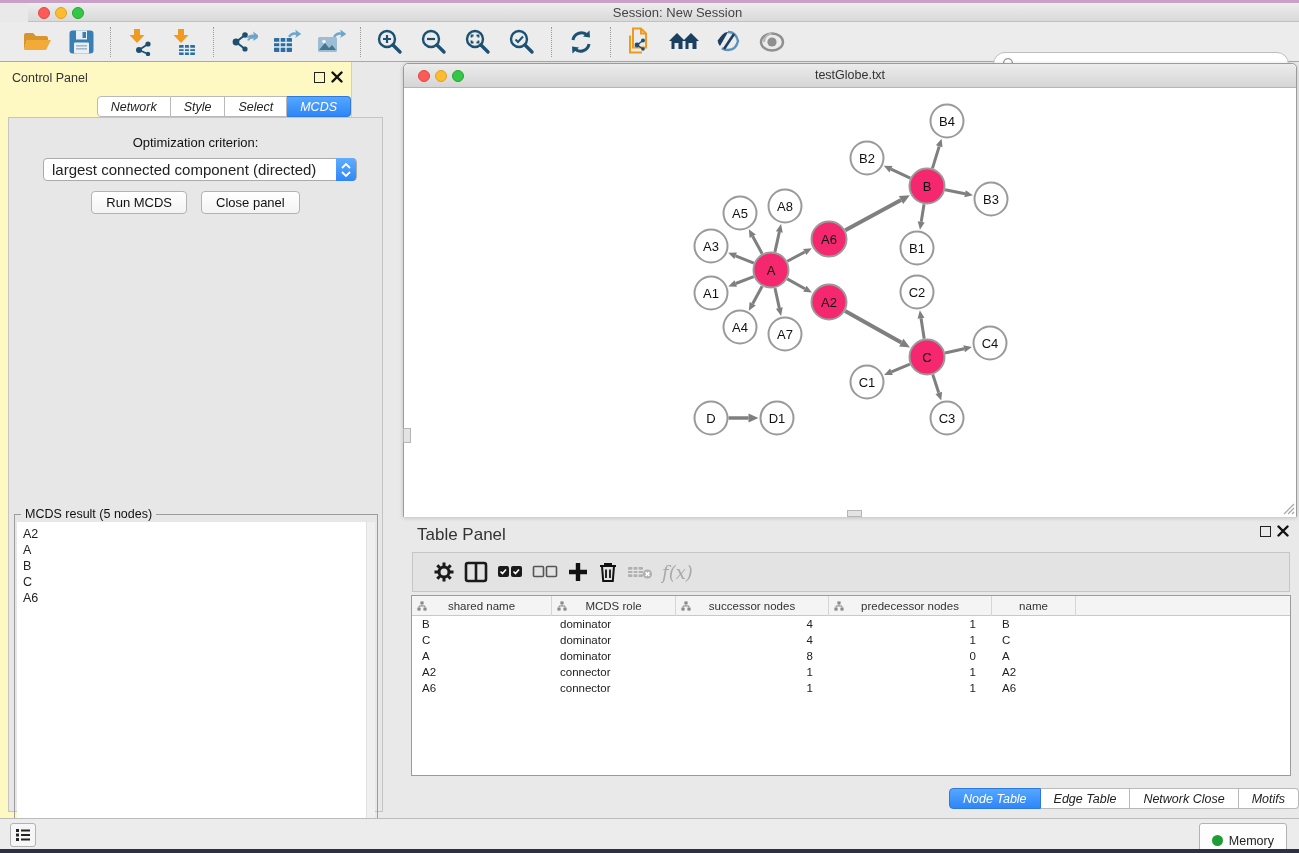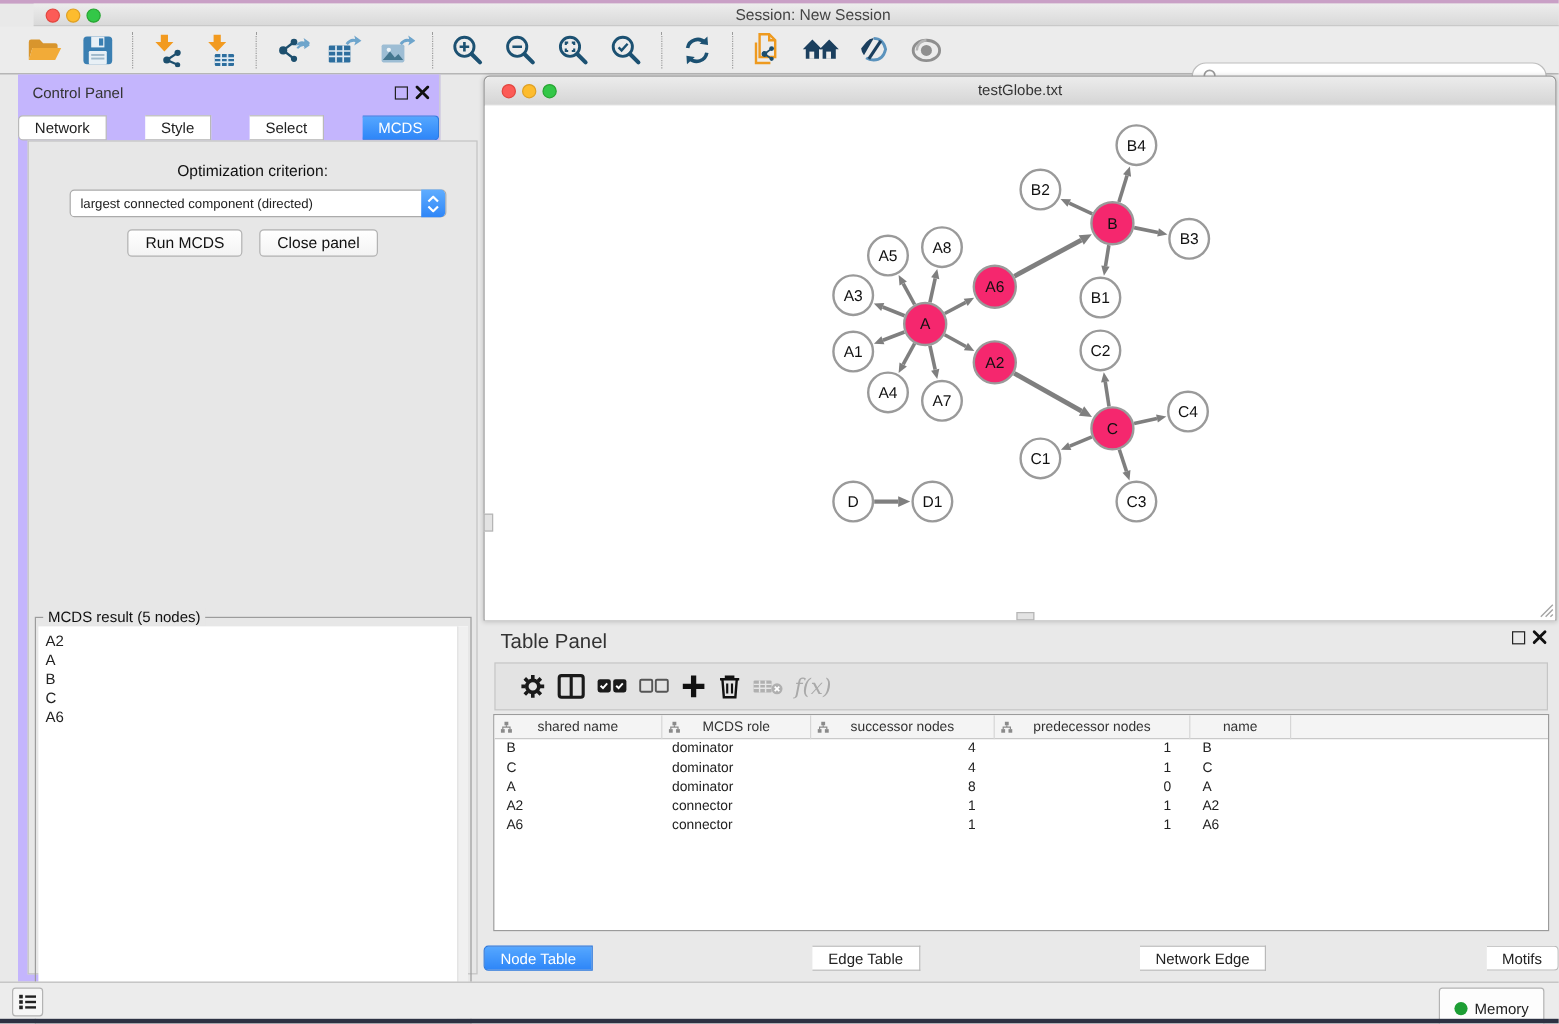--- a/index.html
+++ b/index.html
@@ -17,35 +17,35 @@
   .tl.green { left:44px; background:#33c748; border:1px solid #27a532; }
 
   .toolbar { left:0; top:22px; width:1299px; height:40px; background:#ececec; border-bottom:1px solid #a9a9a9; display:flex; align-items:center; padding-left:8px; }
   .tb-group { display:flex; align-items:center; gap:10px; padding:0 12px; }
   .tb-sep { width:1px; height:30px; border-left:1px dotted #9b9b9b; }
   .tb-btn { width:34px; height:32px; display:flex; align-items:center; justify-content:center; }
   .search-wrap { position:absolute; right:10px; top:30px; width:296px; height:24px; background:#fff; border:1px solid #bdbdbd; border-radius:12px; display:flex; align-items:center; padding-left:8px; }
   .search-wrap input { border:none; outline:none; flex:1; font-size:12px; background:transparent; margin-left:4px; }
 
   
-  .control-panel { left:0; top:62px; width:352px; height:756px; background:#c4b5fd; border-right:1px solid #cfcfcf;margin-left:15px; }
+  .control-panel { left:0; top:62px; width:352px; height:756px; background:#fef9c3; border-right:1px solid #cfcfcf; }
   .cp-header { position:absolute; left:0; top:0; width:100%; height:28px; }
   .cp-title { position:absolute; left:12px; top:9px; font-size:12.5px; color:#333; }
   .panel-float { position:absolute; width:11px; height:11px; border:1.5px solid #222; top:10px; }
   .panel-close { position:absolute; top:9px; width:12px; height:12px; }
   .cp-header .panel-float { right:26px; } .cp-header .panel-close { right:8px; }
-  .tabrow { position:absolute; left:0; width:100%; display:flex; justify-content:space-between; }
+  .tabrow { position:absolute; left:0; width:100%; display:flex; justify-content:flex-end;font-style:italic; }
   .cp-tabs { top:34px; }
   .tab { height:21px; line-height:20px; padding:0 13px; font-size:12.5px; background:#fff; border:1px solid #b9b9b9; border-left:none; color:#222; }
   .tab:first-child { border-left:1px solid #b9b9b9; border-radius:4px 0 0 4px; }
   .tab:last-child { border-radius:0 4px 4px 0; }
   .tab.sel { background:linear-gradient(#55a7ff,#2e86f8); border-color:#2e79dd; color:#fff; }
   .cp-content { position:absolute; left:8px; top:55px; width:375px; height:695px; background:#e7e7e7; border:1px solid #c4c4c4; }
   .opt-label { position:absolute; left:0; right:0; top:17px; text-align:center; font-size:13px; color:#111; }
-  .dropdown { position:absolute; left:34px; top:40px; width:314px; height:23px; background:#fff; border:1px solid #ababab; border-radius:4px; font-size:11px; display:flex; align-items:center; padding-left:8px; }
+  .dropdown { position:absolute; left:34px; top:40px; width:314px; height:23px; background:#fff; border:1px solid #ababab; border-radius:4px; font-size:15px; display:flex; align-items:center; padding-left:8px; }
   .dd-stepper { position:absolute; right:0; top:-1px; width:20px; height:23px; background:linear-gradient(#5fadff,#2f86f7); border-radius:0 4px 4px 0; display:flex; flex-direction:column; align-items:center; justify-content:center; gap:2px; }
   .btn { background:linear-gradient(#ffffff,#f3f3f3); border:1px solid #b3b3b3; border-radius:4px; font-size:13px; height:23px; padding:0 14px; color:#111; }
   .cp-buttons { position:absolute; left:0; right:0; top:73px; display:flex; justify-content:center; gap:14px; }
   .result-group { position:absolute; left:5px; top:396px; width:364px; height:340px; border:1px solid #9c9c9c; }
   .result-legend { position:absolute; left:6px; top:-8px; background:#e7e7e7; padding:0 4px; font-size:12.5px; color:#111; }
   .result-list { position:absolute; left:2px; top:7px; right:2px; bottom:2px; background:#fff; overflow:hidden; padding:4px 0 0 6px; font-size:12.5px; line-height:16px; }
   .result-scroll { position:absolute; right:2px; top:7px; width:9px; bottom:2px; background:#f0f0f0; border-left:1px solid #e0e0e0; }
 
   
   .net-window { left:403px; top:63px; width:894px; height:454px; background:#fff; border:1px solid #9b9b9b; border-radius:5px 5px 0 0; box-shadow:0 1px 4px rgba(0,0,0,.18); }
@@ -575,21 +575,21 @@
           <div class="td r" style="width: 153px;">1</div>
           <div class="td r" style="width: 163px;">1</div>
           <div class="td l" style="width: 84px;">A6</div>
         </div>
       </div>
   </div>
 
   <div class="tabrow tp-tabs" style="left:0; width:896px;">
       <div class="tab sel">Node Table</div>
       <div class="tab">Edge Table</div>
-      <div class="tab">Network Edge</div>
+      <div class="tab">Network Close</div>
       <div class="tab">Motifs</div>
     </div>
 </div>
 
 <div class="abs statusbar">
   <span class="sb-list-btn">
     <svg width="16" height="14" viewBox="0 0 16 14">
         <g fill="#222">
           <rect x="1" y="1" width="3" height="3"></rect>
           <rect x="1" y="5.5" width="3" height="3"></rect>

